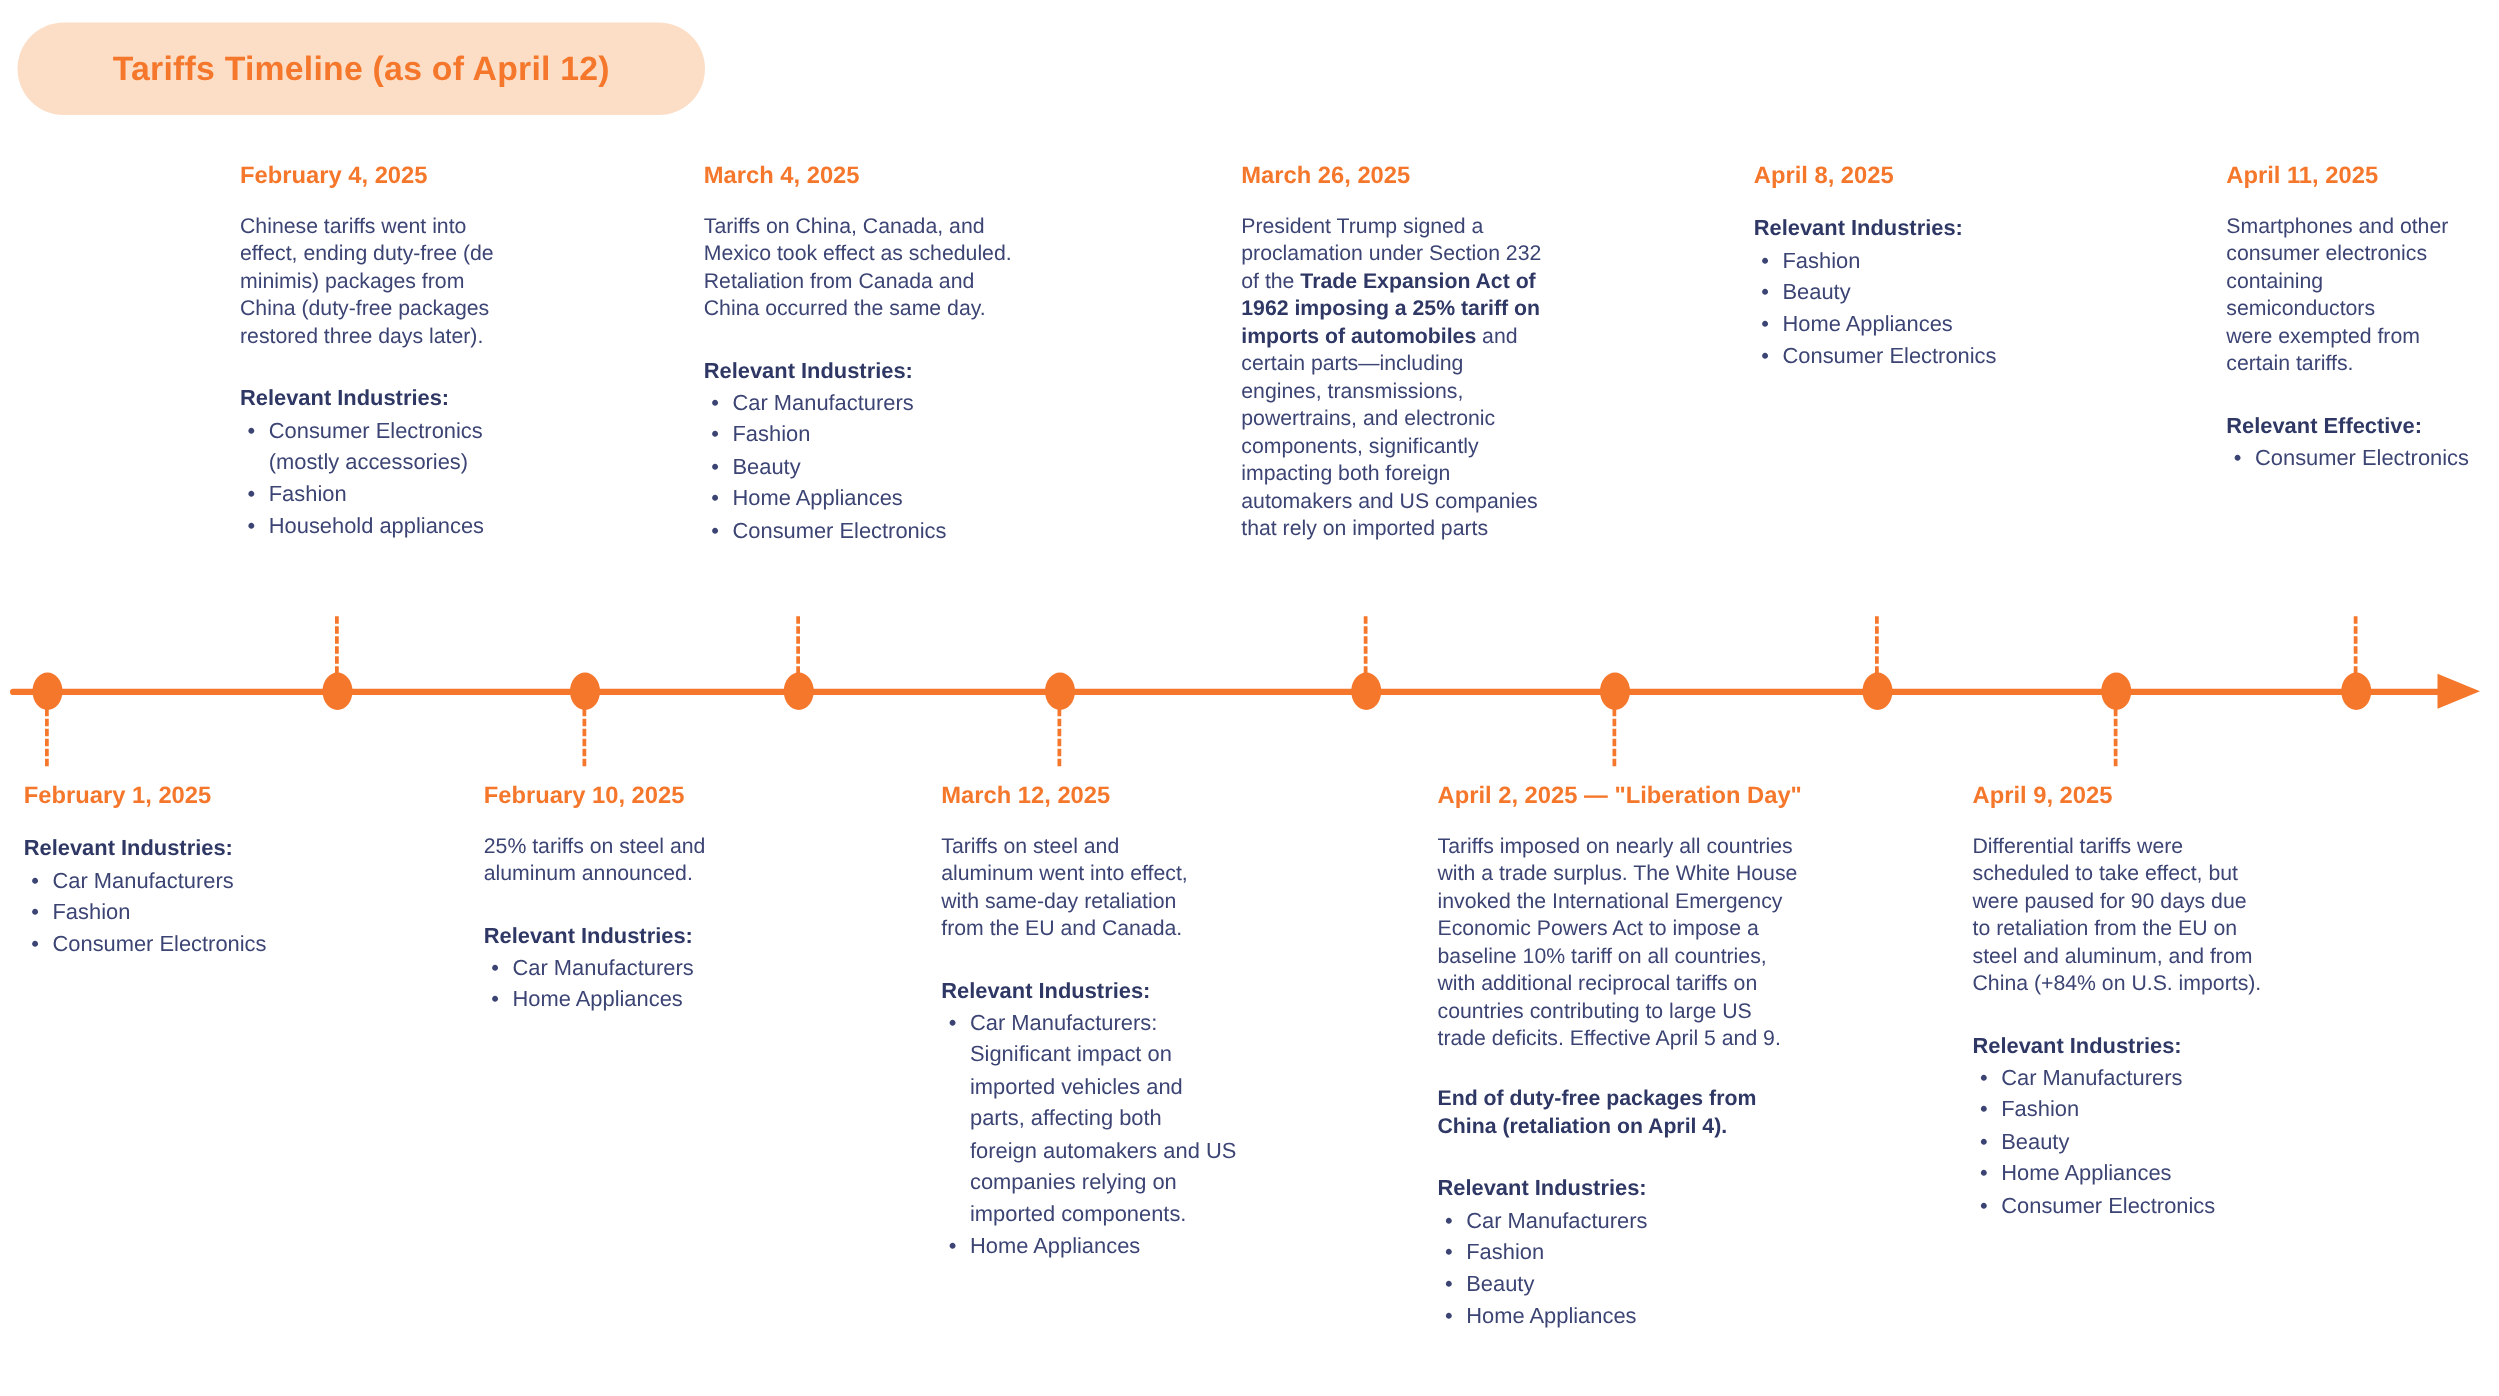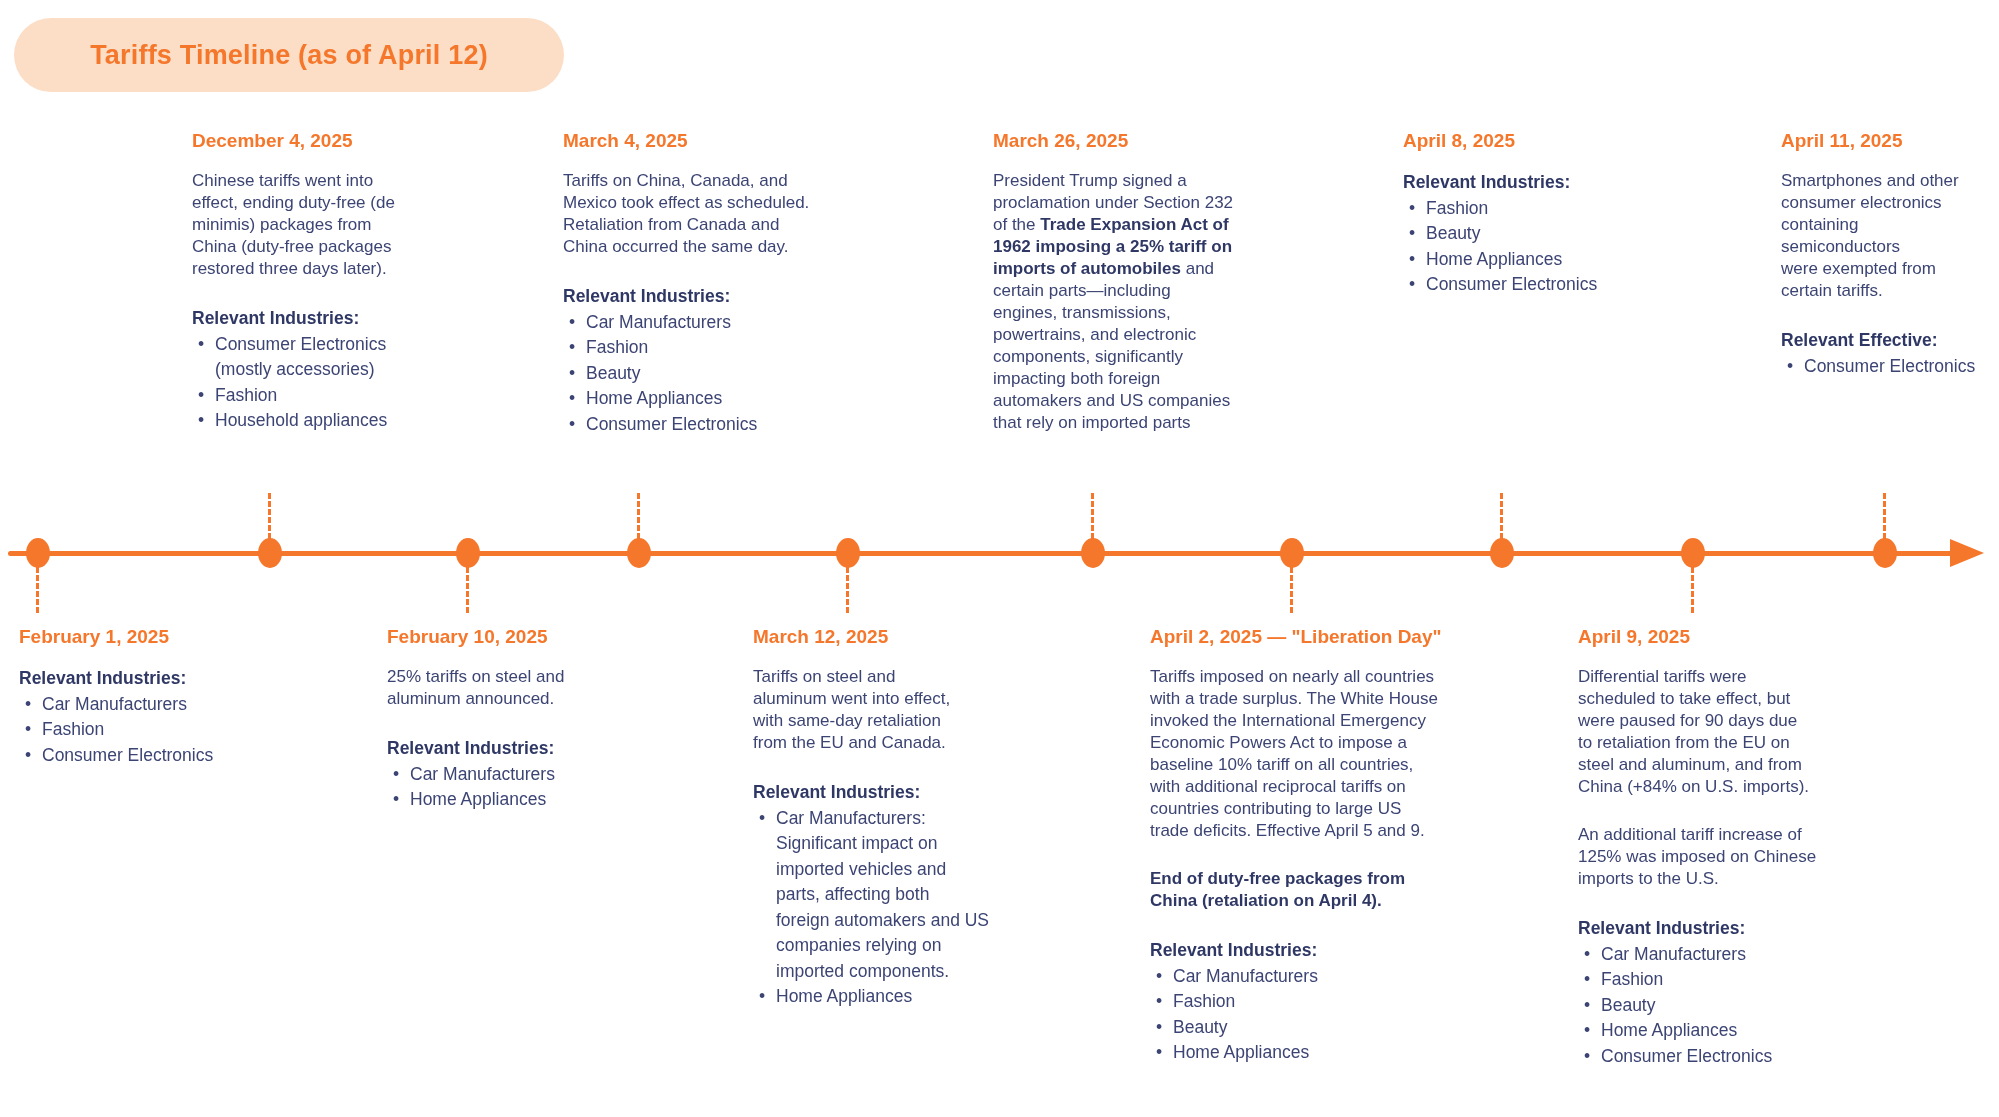--- a/index.html
+++ b/index.html
@@ -70,21 +70,21 @@
   <section class="event below" style="left:19px;width:285px">
       <div class="ev-date">February 1, 2025</div>
       <div class="ev-ind-label">Relevant Industries:</div>
       <ul class="ev-list">
         <li>Car Manufacturers</li>
         <li>Fashion</li>
         <li>Consumer Electronics</li>
       </ul>
     </section>
   <section class="event above" style="left:192px;width:250px">
-      <div class="ev-date">December 4, 2025</div>
+      <div class="ev-date">February 4, 2025</div>
       <p class="ev-body"><span>Chinese tariffs went into
 effect, ending duty-free (de
 minimis) packages from
 China (duty-free packages
 restored three days later).</span></p>
       <div class="ev-ind-label">Relevant Industries:</div>
       <ul class="ev-list">
         <li>Consumer Electronics
 (mostly accessories)</li>
         <li>Fashion</li>
@@ -181,23 +181,20 @@
       </ul>
     </section>
   <section class="event below" style="left:1578px;width:330px">
       <div class="ev-date">April 9, 2025</div>
       <p class="ev-body"><span>Differential tariffs were
 scheduled to take effect, but
 were paused for 90 days due
 to retaliation from the EU on
 steel and aluminum, and from
 China (+84% on U.S. imports).</span></p>
-      <p class="ev-body"><span>An additional tariff increase of
-125% was imposed on Chinese
-imports to the U.S.</span></p>
       <div class="ev-ind-label">Relevant Industries:</div>
       <ul class="ev-list">
         <li>Car Manufacturers</li>
         <li>Fashion</li>
         <li>Beauty</li>
         <li>Home Appliances</li>
         <li>Consumer Electronics</li>
       </ul>
     </section>
   <section class="event above" style="left:1781px;width:215px">

